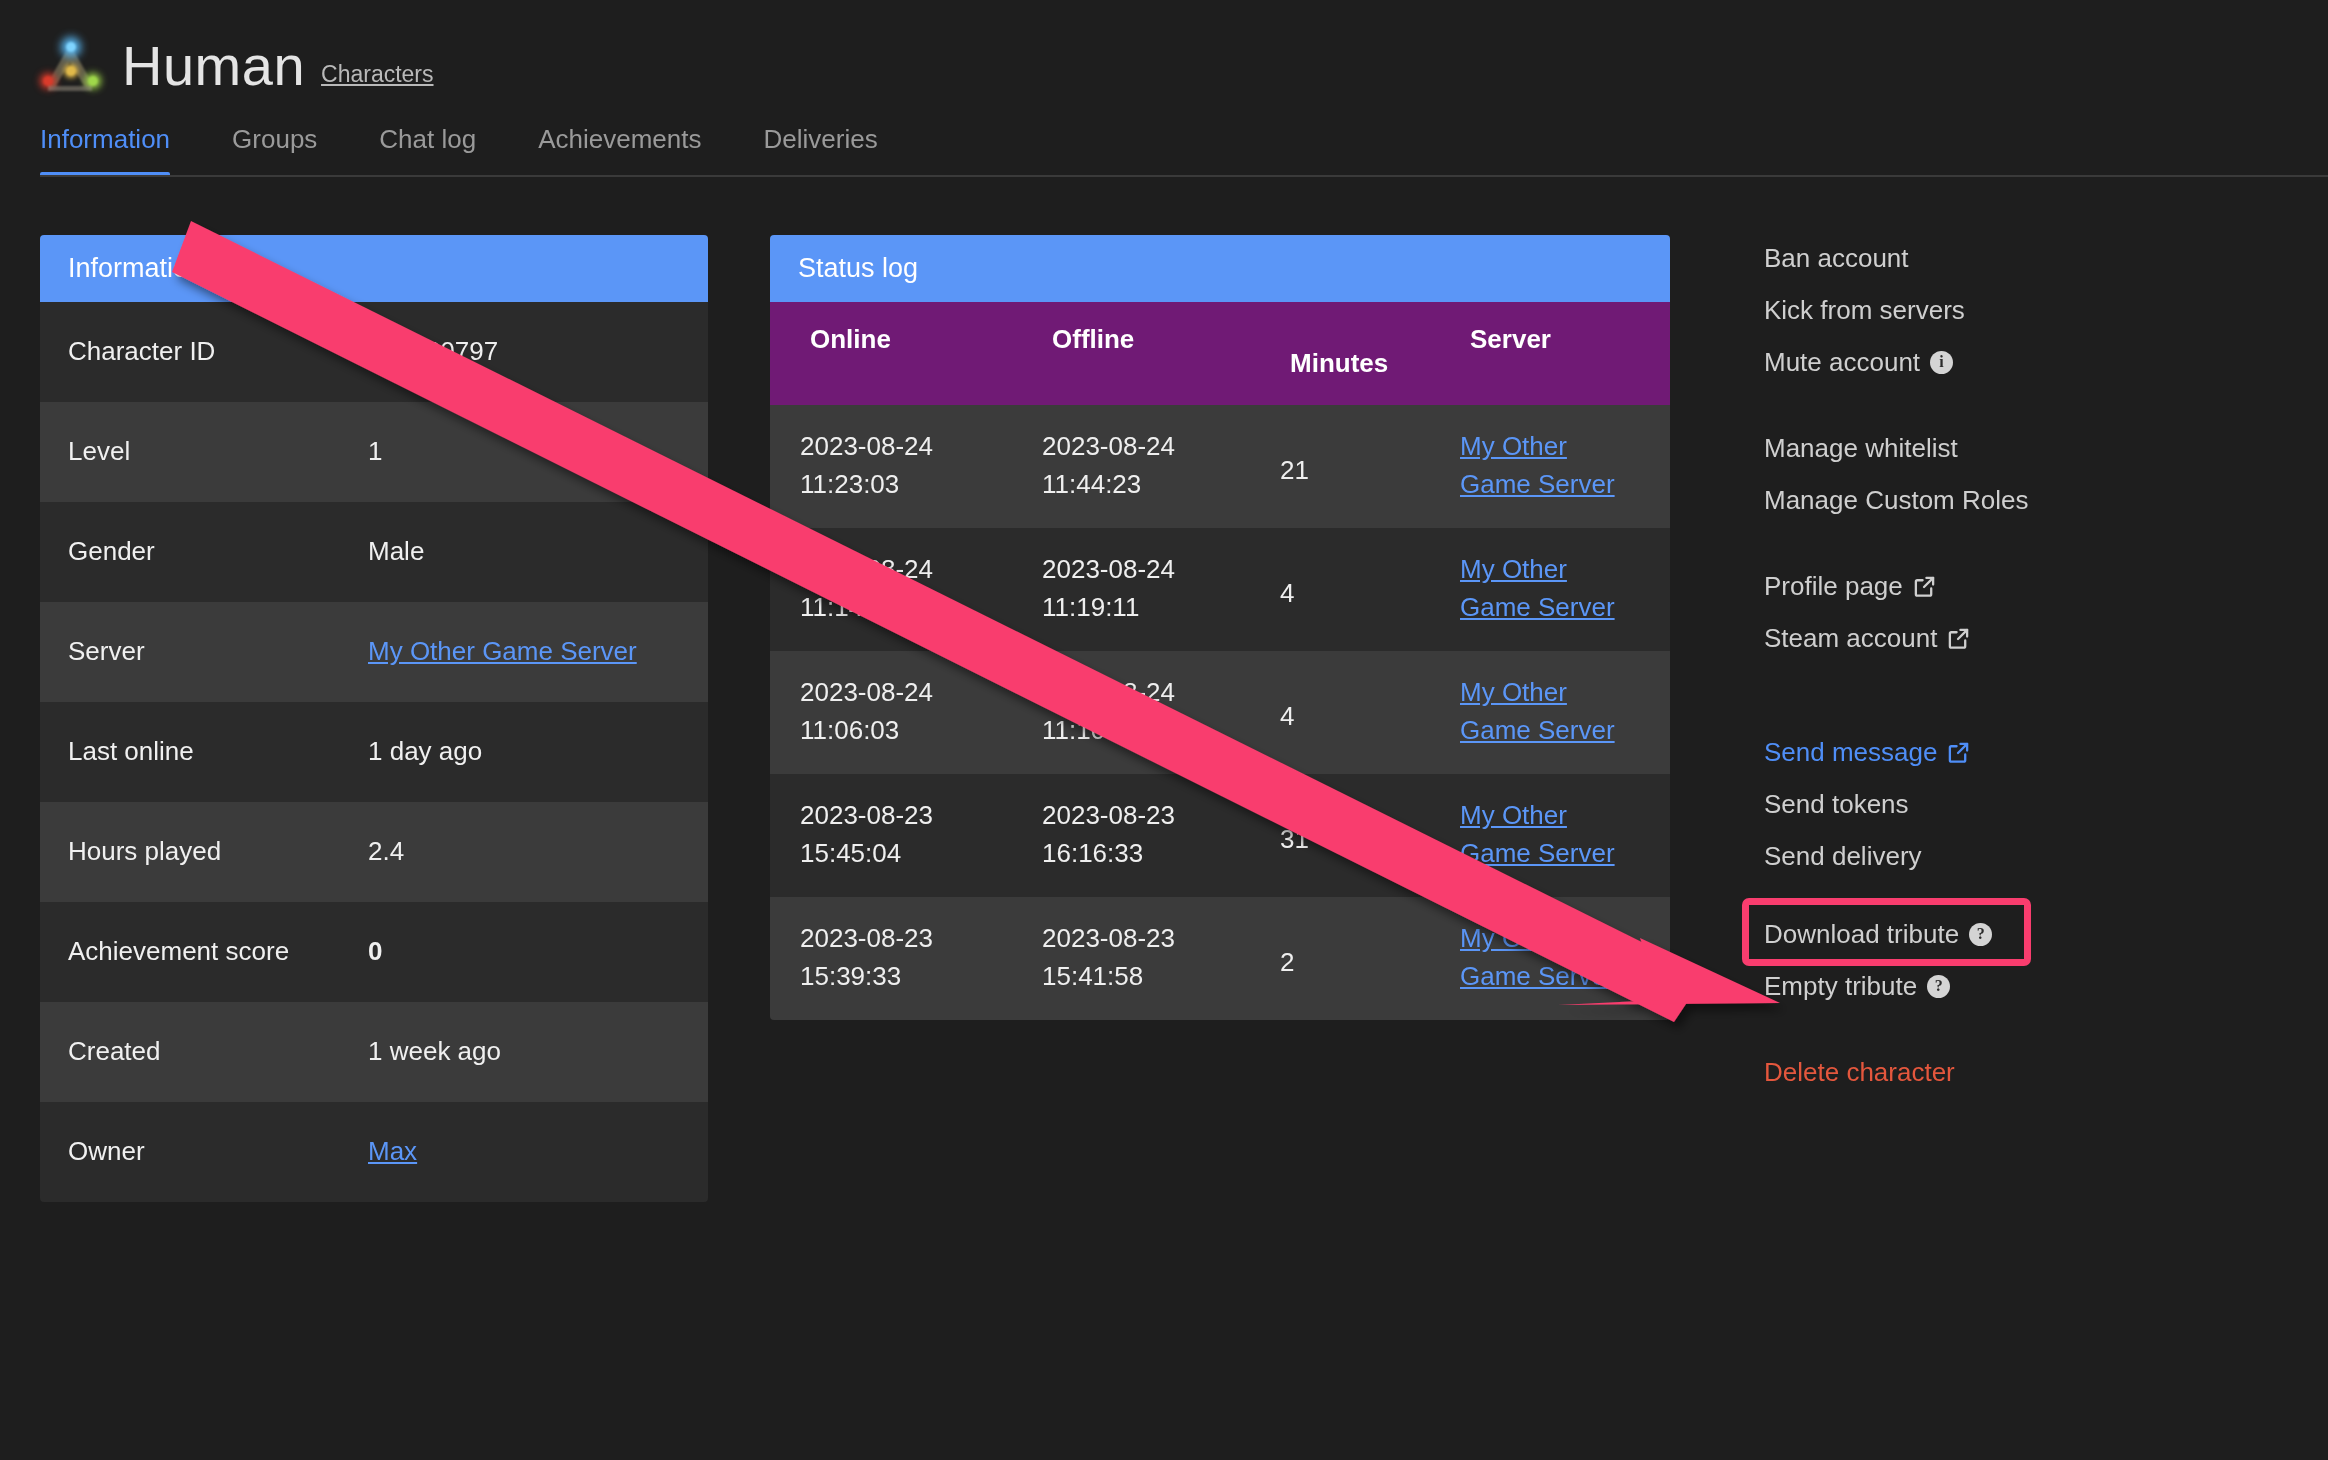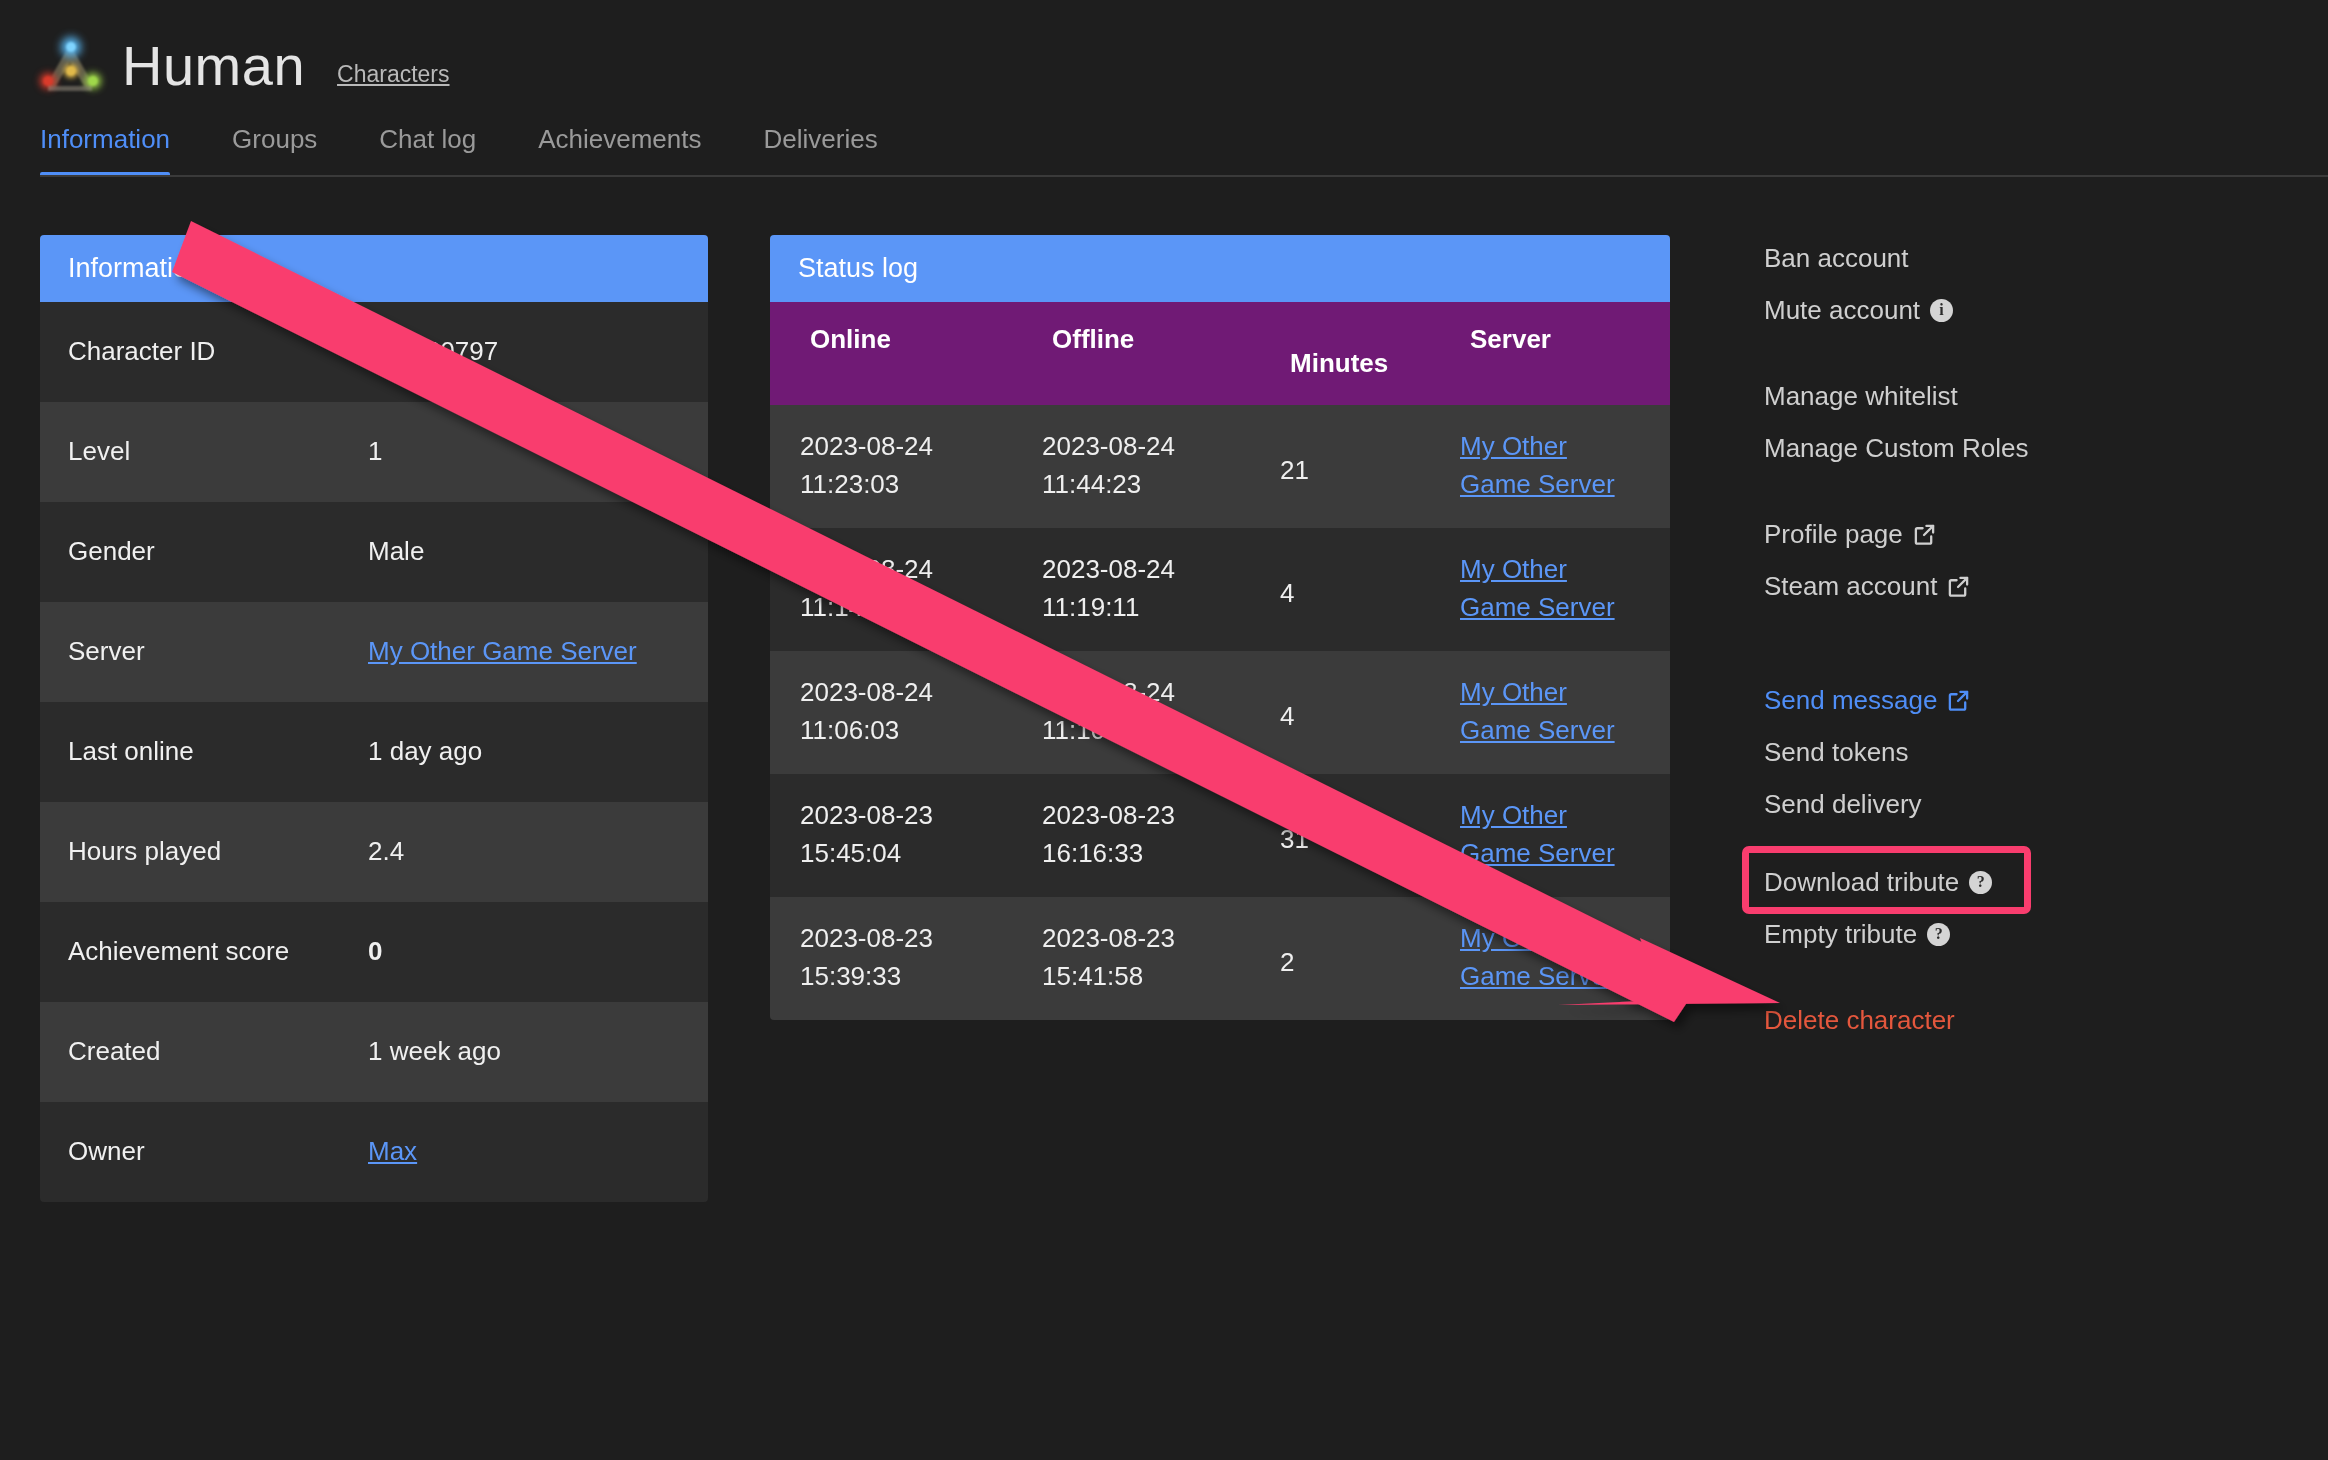--- a/index.html
+++ b/index.html
@@ -32,21 +32,21 @@
   .logo .d2 { background: #9fd84a; left: 48px; top: 40px; box-shadow: 0 0 7px 3px #9fd84a; }
   .logo .d3 { background: #7fd4ff; left: 26px; top: 6px; box-shadow: 0 0 9px 5px #5ab9f5; }
   .logo .d4 { background: #e0b94a; left: 26px; top: 30px; box-shadow: 0 0 5px 2px #e0b94a; }
   .logo .sub {
     position: absolute; left: 8px; top: 50px; width: 44px; height: 5px;
     background: rgba(190,180,160,0.4);
   }
   .title { font-size: 56px; font-weight: 400; color: #e4e4e4; letter-spacing: 0.5px; }
   .breadcrumb {
     font-size: 23px; color: #b9b9b9; text-decoration: underline;
-    margin-left: 32px; margin-top: 18px; cursor: pointer;
+    margin-left: 16px; margin-top: 18px; cursor: pointer;
   }
 
   
   .tabs { position: relative; display: flex; padding-left: 40px; margin-top: 20px; }
   .tab {
     font-size: 26px; color: #9a9a9a; padding: 0 0 22px 0; margin-right: 62px;
     cursor: pointer; position: relative;
   }
   .tab.active { color: #4f8ef7; }
   .tab.active::after {
@@ -237,20 +237,23 @@
         <div class="c-server"><a>My Other Game Server</a></div>
       </div>
     </div>
 
     <div class="actions">
 
       <div class="action">
         <span>Ban account</span>
       </div>
       <div class="action">
+        <span>Kick from servers</span>
+      </div>
+      <div class="action">
         <span>Mute account</span>
         <span class="ico-info">i</span>
       </div>
 
       <div class="gap"></div>
 
       <div class="action">
         <span>Manage whitelist</span>
       </div>
       <div class="action">

